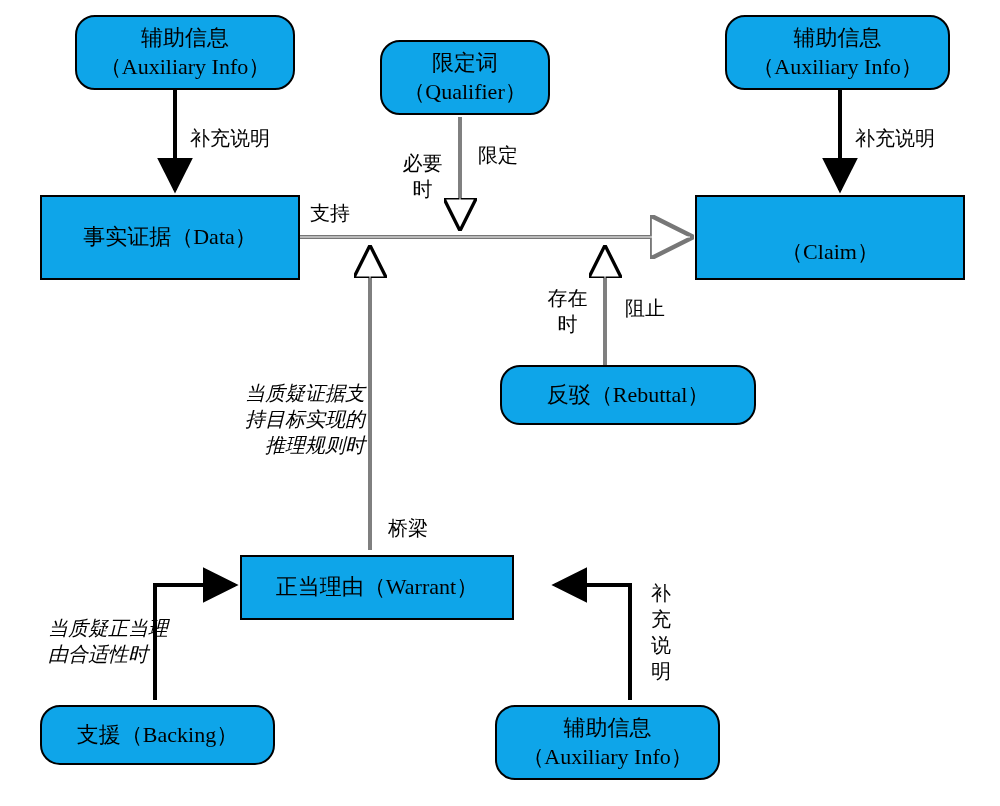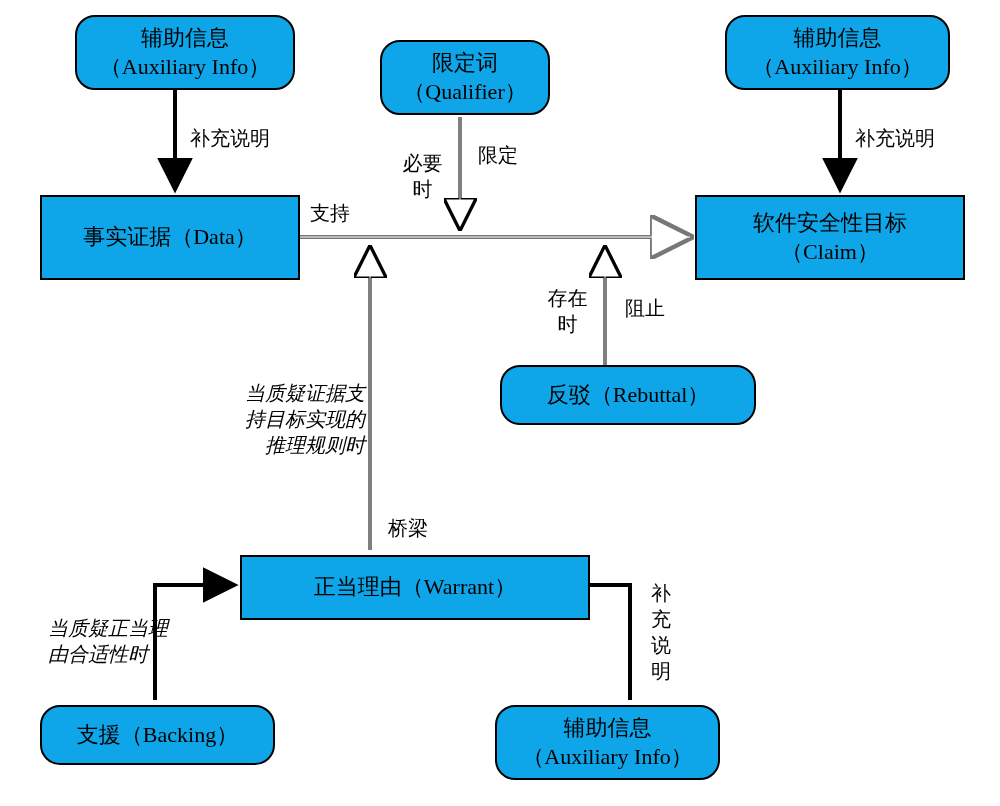--- a/index.html
+++ b/index.html
@@ -91,28 +91,28 @@
 
 <div class="box rounded" style="left:725px; top:15px; width:225px; height:75px;">
   <div><span>辅助信息</span><br><span>（Auxiliary Info）</span></div>
 </div>
 
 <div class="box" style="left:40px; top:195px; width:260px; height:85px;">
   <span>事实证据（Data）</span>
 </div>
 
 <div class="box" style="left:695px; top:195px; width:270px; height:85px;">
-  <div><span>软件安全性目标</span><br><span>（Claim）</span></div>
+  <div><br><span>（Claim）</span></div>
 </div>
 
 <div class="box rounded" style="left:500px; top:365px; width:256px; height:60px;">
   <span>反驳（Rebuttal）</span>
 </div>
 
-<div class="box" style="left:240px; top:555px; width:350px; height:65px;">
+<div class="box" style="left:240px; top:555px; width:274px; height:65px;">
   <span>正当理由（Warrant）</span>
 </div>
 
 <div class="box rounded" style="left:40px; top:705px; width:235px; height:60px;">
   <span>支援（Backing）</span>
 </div>
 
 <div class="box rounded" style="left:495px; top:705px; width:225px; height:75px;">
   <div><span>辅助信息</span><br><span>（Auxiliary Info）</span></div>
 </div>

